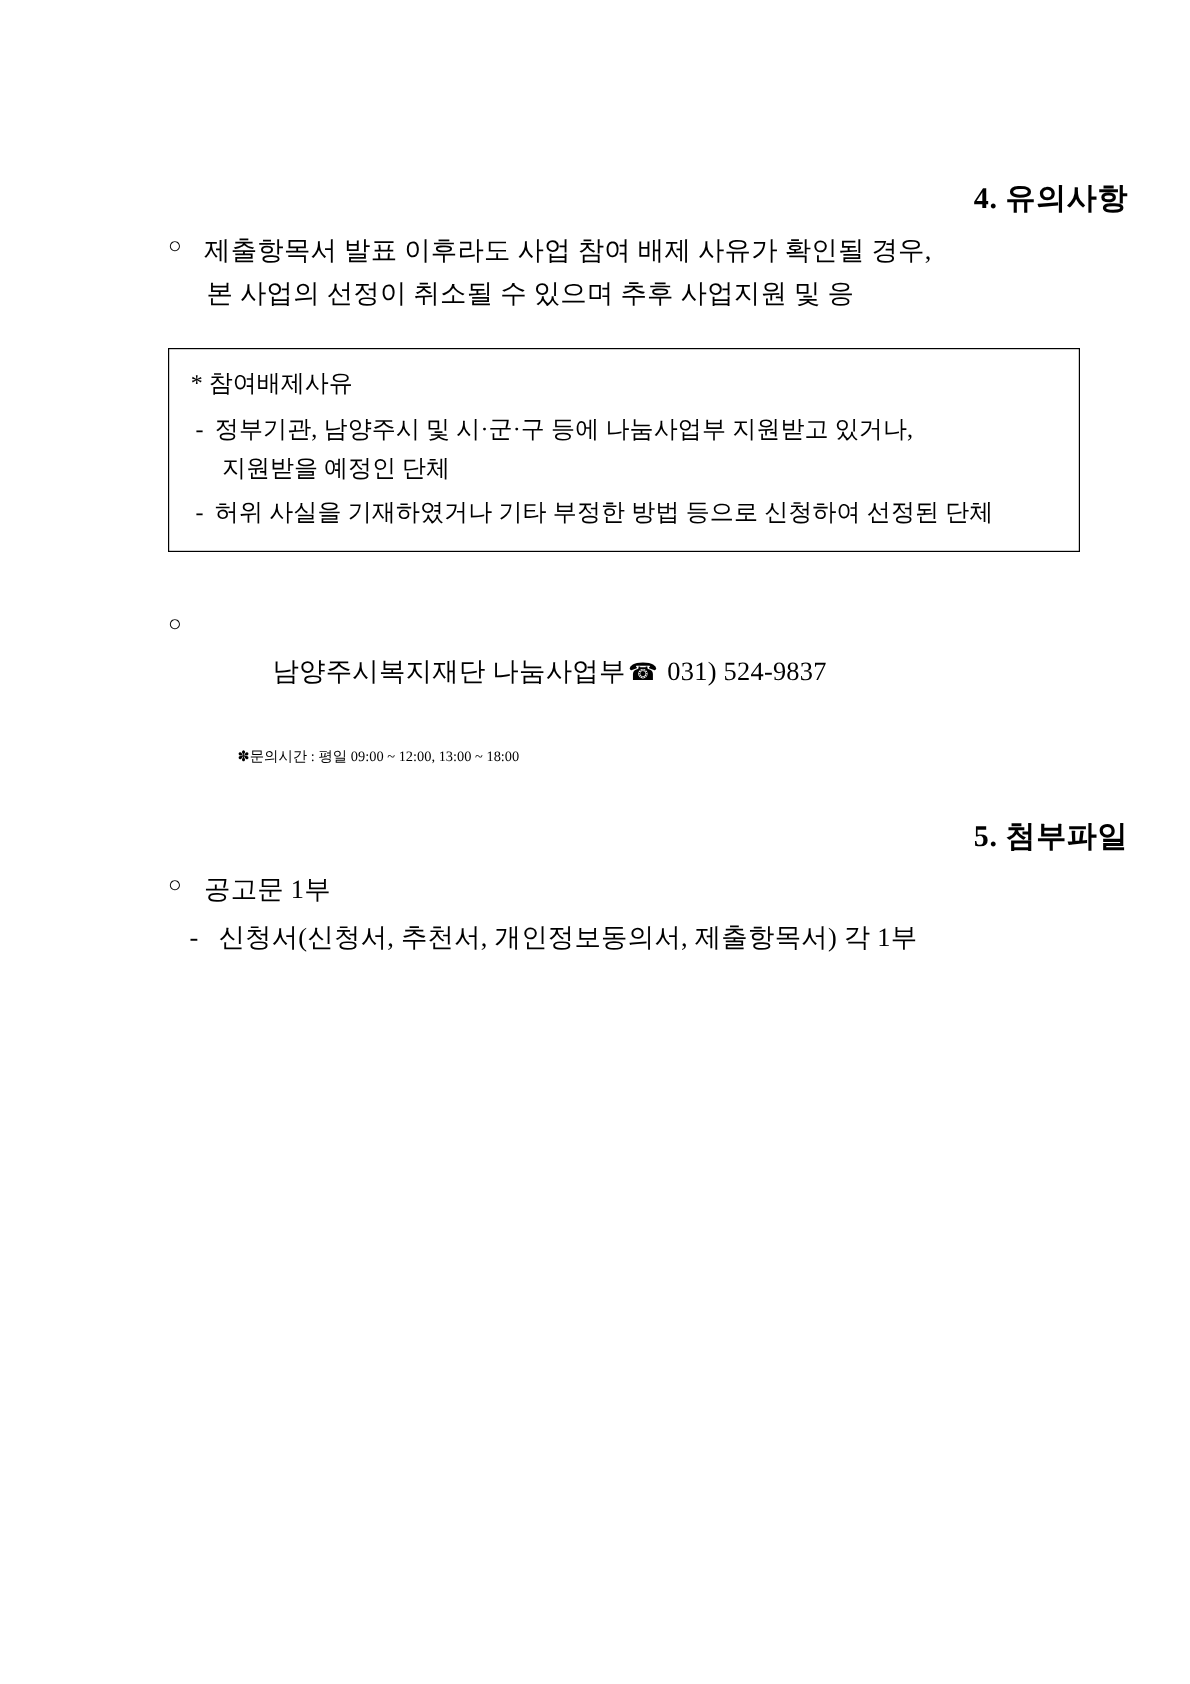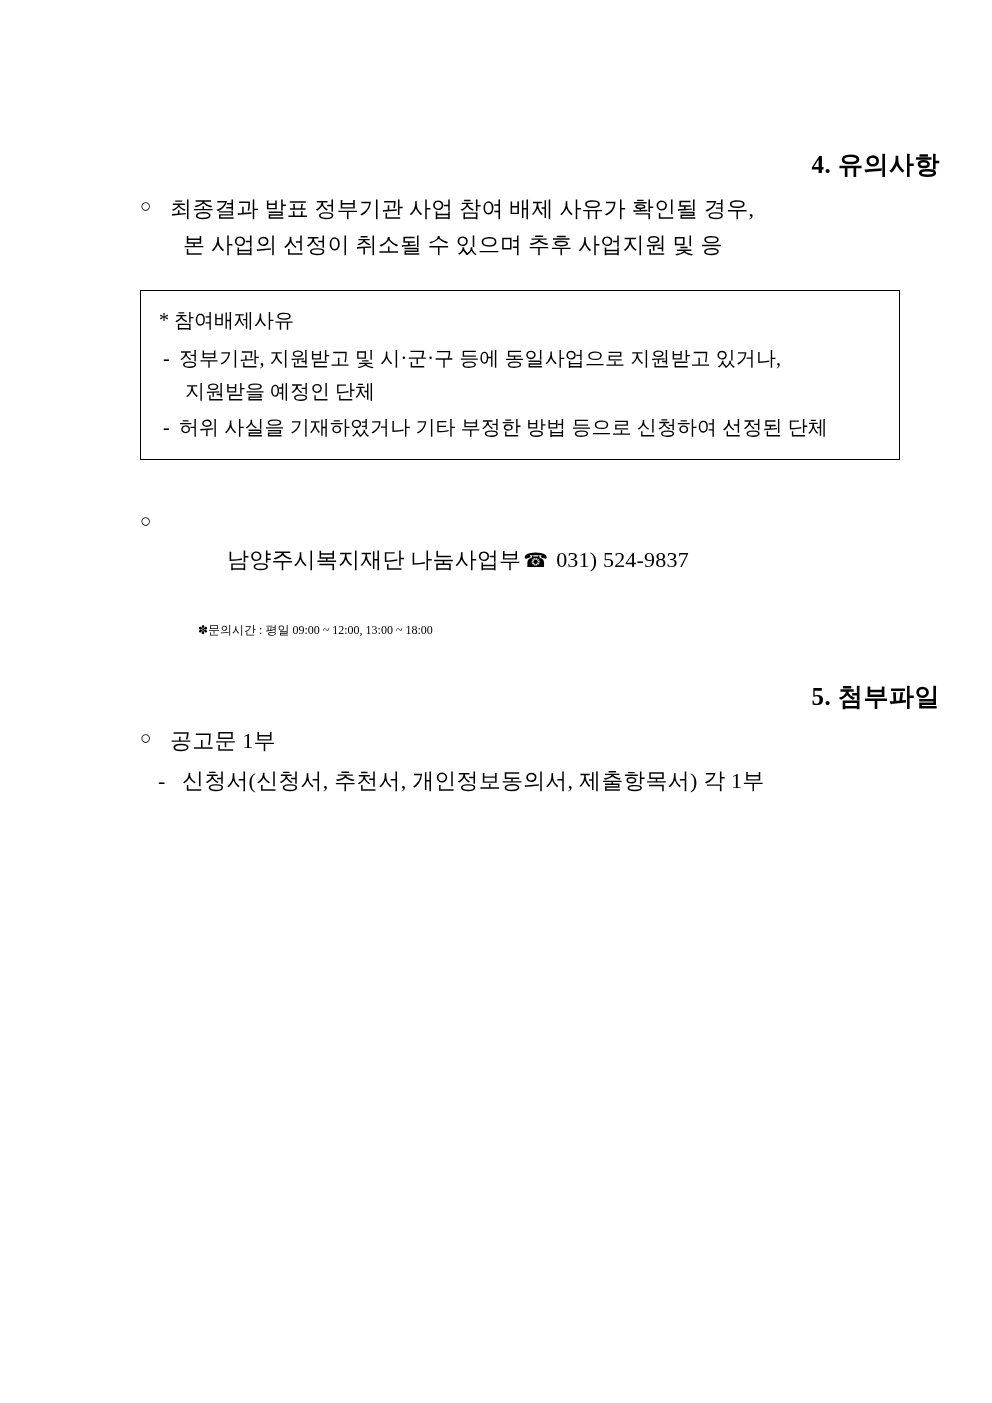--- a/index.html
+++ b/index.html
@@ -54,21 +54,21 @@
     line-height: 1.62;
   }
   .bullet-text {
     flex: 1;
     white-space: pre-wrap;
     letter-spacing: 0.2px;
   }
   .cont-line {
     font-size: 22px;
     line-height: 1.62;
-    margin-left: 43px;
+    margin-left: 32px;
     white-space: pre-wrap;
     letter-spacing: 0.2px;
   }
 
   .notice-box {
     border: 1.5px solid #000;
     margin-top: 28px;
     padding: 14px 16px 16px 16px;
     width: 760px;
     box-sizing: border-box;
@@ -136,30 +136,30 @@
 <body>
 
 <div class="page">
   <div class="content">
 
     <div>
       <h2 class="section-heading">4. 유의사항</h2>
 
       <div class="bullet-line">
         <span class="bullet-mark">○</span>
-        <span class="bullet-text">최종결과 발표 정부기관 사업 참여 배제 사유가 확인될 경우,</span>
+        <span class="bullet-text">제출항목서 발표 이후라도 사업 참여 배제 사유가 확인될 경우,</span>
       </div>
       <div class="cont-line">본 사업의 선정이 취소될 수 있으며 추후 사업지원 및 응</div>
 
       <div class="notice-box">
         <div class="notice-title">* 참여배제사유</div>
 
         <div class="notice-item">
           <span class="notice-dash">-</span>
-          <span class="notice-text">정부기관, 지원받고 및 시·군·구 등에 동일사업으로 지원받고 있거나,</span>
+          <span class="notice-text">정부기관, 남양주시 및 시·군·구 등에 나눔사업부 지원받고 있거나,</span>
         </div>
         <div class="notice-cont">지원받을 예정인 단체</div>
 
         <div class="notice-item">
           <span class="notice-dash">-</span>
           <span class="notice-text">허위 사실을 기재하였거나 기타 부정한 방법 등으로 신청하여 선정된 단체</span>
         </div>
       </div>
     </div>
 

